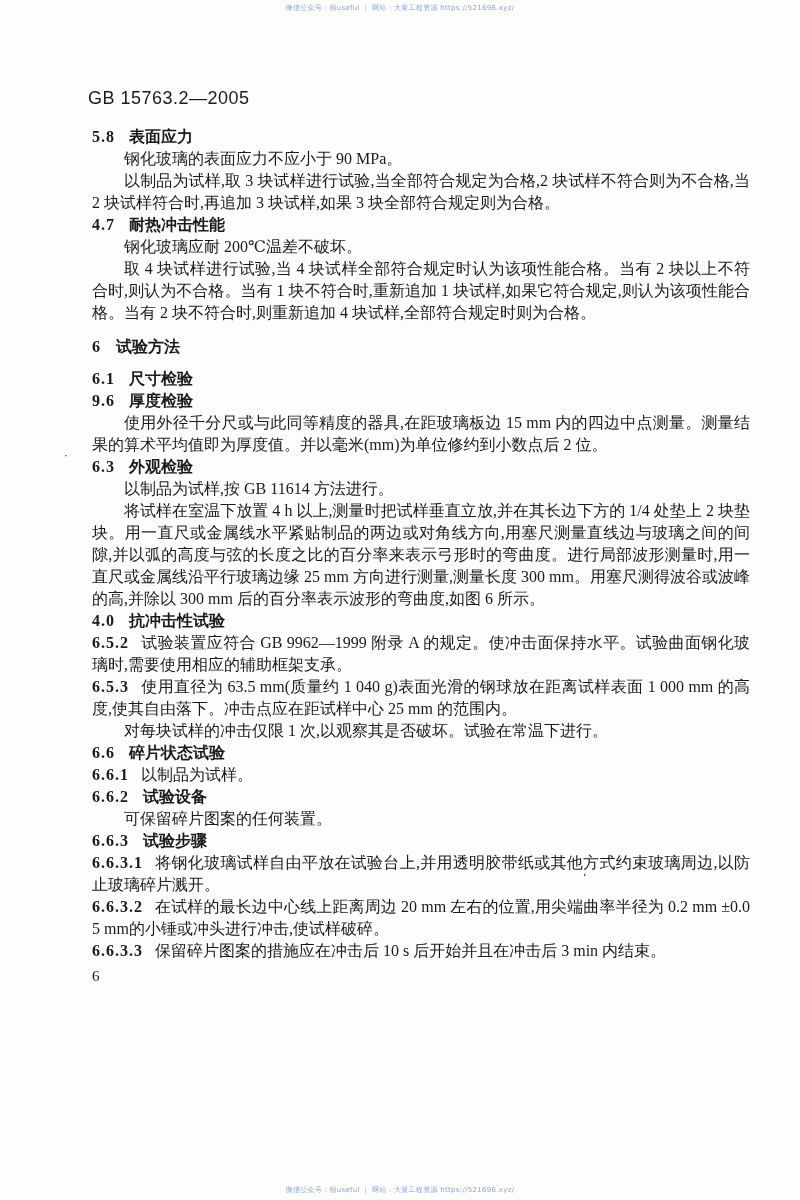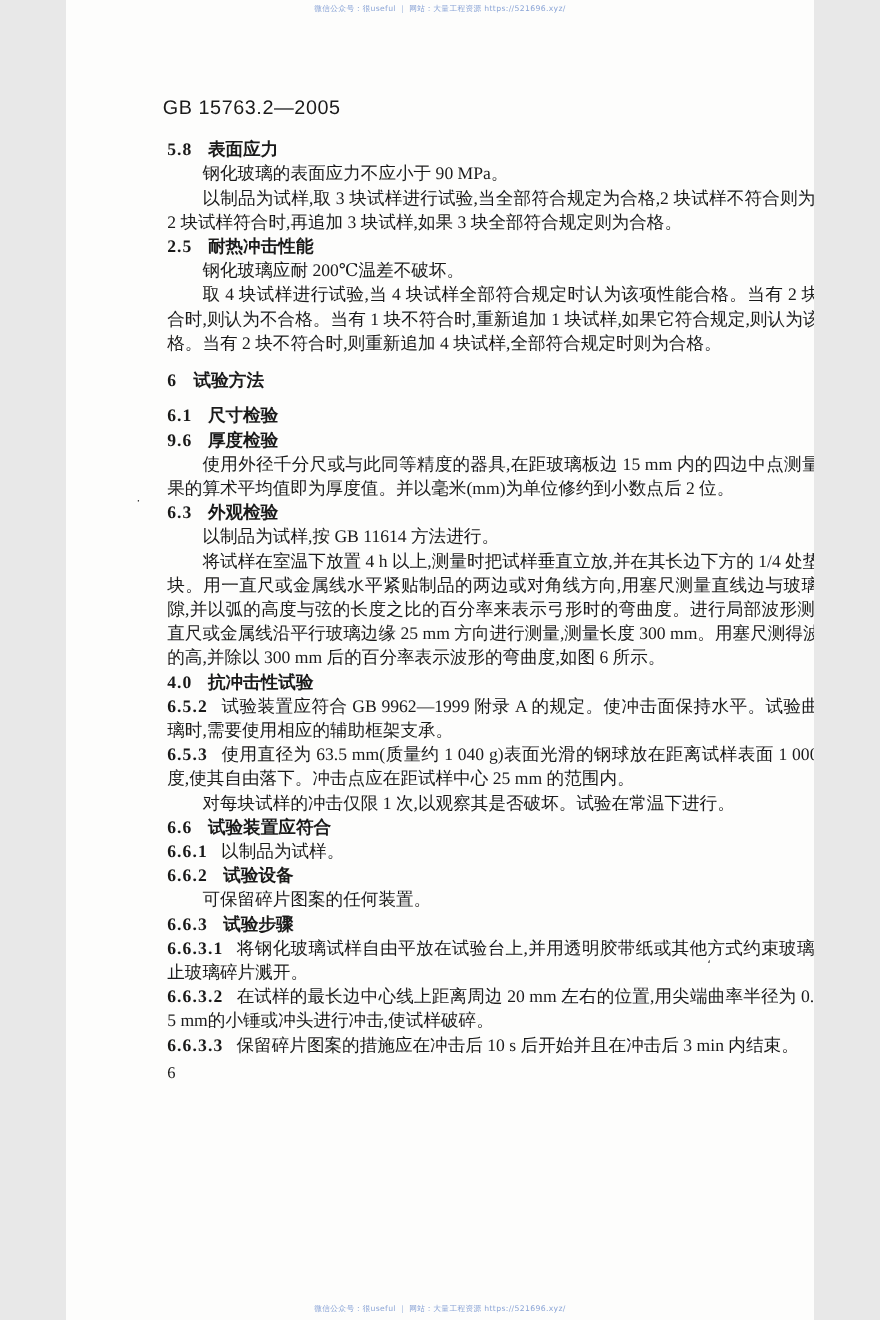--- a/index.html
+++ b/index.html
@@ -1,18 +1,18 @@
 <!DOCTYPE html>
 <html><head>
 <meta charset="utf-8">
 <style>
   html,body{margin:0;padding:0;background:#e8e8e8;}
   .page{
     position:relative;
-    width:680px;height:1200px;
+    width:800px;height:1200px;
     margin:0 auto;
     background:#fdfdfc;
     overflow:hidden;
     font-family:"Liberation Serif","DejaVu Serif",serif;
     color:#1a1a1a;
   }
   .watermark{
     position:absolute;left:0;width:100%;
     text-align:center;
     font-family:"DejaVu Sans",sans-serif;
@@ -52,35 +52,35 @@
 <div class="page">
 
   <div class="watermark top" style="color: rgb(138, 164, 214);">微信公众号：很useful ｜ 网站：大量工程资源 https://521696.xyz/</div>
 
   <div class="doc-header">GB 15763.2—2005</div>
 
   <div class="content">
       <div class="heading"><span class="num">5.8</span><span class="txt">表面应力</span></div>
       <div class="para">钢化玻璃的表面应力不应小于 90 MPa。</div>
       <div class="para">以制品为试样,取 3 块试样进行试验,当全部符合规定为合格,2 块试样不符合则为不合格,当 2 块试样符合时,再追加 3 块试样,如果 3 块全部符合规定则为合格。</div>
-      <div class="heading"><span class="num">2.5</span><span class="txt">耐热冲击性能</span></div>
+      <div class="heading"><span class="num">4.7</span><span class="txt">耐热冲击性能</span></div>
       <div class="para">钢化玻璃应耐 200℃温差不破坏。</div>
       <div class="para">取 4 块试样进行试验,当 4 块试样全部符合规定时认为该项性能合格。当有 2 块以上不符合时,则认为不合格。当有 1 块不符合时,重新追加 1 块试样,如果它符合规定,则认为该项性能合格。当有 2 块不符合时,则重新追加 4 块试样,全部符合规定时则为合格。</div>
       <div class="chapter"><span class="num">6</span><span class="txt">试验方法</span></div>
       <div class="heading"><span class="num">6.1</span><span class="txt">尺寸检验</span></div>
       <div class="heading"><span class="num">9.6</span><span class="txt">厚度检验</span></div>
       <div class="para">使用外径千分尺或与此同等精度的器具,在距玻璃板边 15 mm 内的四边中点测量。测量结果的算术平均值即为厚度值。并以毫米(mm)为单位修约到小数点后 2 位。</div>
       <div class="heading"><span class="num">6.3</span><span class="txt">外观检验</span></div>
       <div class="para">以制品为试样,按 GB 11614 方法进行。</div>
       <div class="para">将试样在室温下放置 4 h 以上,测量时把试样垂直立放,并在其长边下方的 1/4 处垫上 2 块垫块。用一直尺或金属线水平紧贴制品的两边或对角线方向,用塞尺测量直线边与玻璃之间的间隙,并以弧的高度与弦的长度之比的百分率来表示弓形时的弯曲度。进行局部波形测量时,用一直尺或金属线沿平行玻璃边缘 25 mm 方向进行测量,测量长度 300 mm。用塞尺测得波谷或波峰的高,并除以 300 mm 后的百分率表示波形的弯曲度,如图 6 所示。</div>
       <div class="heading"><span class="num">4.0</span><span class="txt">抗冲击性试验</span></div>
       <div class="clause"><span class="num">6.5.2</span><span class="txt">试验装置应符合 GB 9962—1999 附录 A 的规定。使冲击面保持水平。试验曲面钢化玻璃时,需要使用相应的辅助框架支承。</span></div>
       <div class="clause"><span class="num">6.5.3</span><span class="txt">使用直径为 63.5 mm(质量约 1 040 g)表面光滑的钢球放在距离试样表面 1 000 mm 的高度,使其自由落下。冲击点应在距试样中心 25 mm 的范围内。</span></div>
       <div class="para">对每块试样的冲击仅限 1 次,以观察其是否破坏。试验在常温下进行。</div>
-      <div class="heading"><span class="num">6.6</span><span class="txt">试验装置应符合</span></div>
+      <div class="heading"><span class="num">6.6</span><span class="txt">碎片状态试验</span></div>
       <div class="clause"><span class="num">6.6.1</span><span class="txt">以制品为试样。</span></div>
       <div class="heading"><span class="num">6.6.2</span><span class="txt">试验设备</span></div>
       <div class="para">可保留碎片图案的任何装置。</div>
       <div class="heading"><span class="num">6.6.3</span><span class="txt">试验步骤</span></div>
       <div class="clause"><span class="num">6.6.3.1</span><span class="txt">将钢化玻璃试样自由平放在试验台上,并用透明胶带纸或其他方式约束玻璃周边,以防止玻璃碎片溅开。</span></div>
       <div class="clause"><span class="num">6.6.3.2</span><span class="txt">在试样的最长边中心线上距离周边 20 mm 左右的位置,用尖端曲率半径为 0.2 mm ±0.05 mm的小锤或冲头进行冲击,使试样破碎。</span></div>
       <div class="clause"><span class="num">6.6.3.3</span><span class="txt">保留碎片图案的措施应在冲击后 10 s 后开始并且在冲击后 3 min 内结束。</span></div>
       <div class="pagenum">6</div>
     </div>
 

